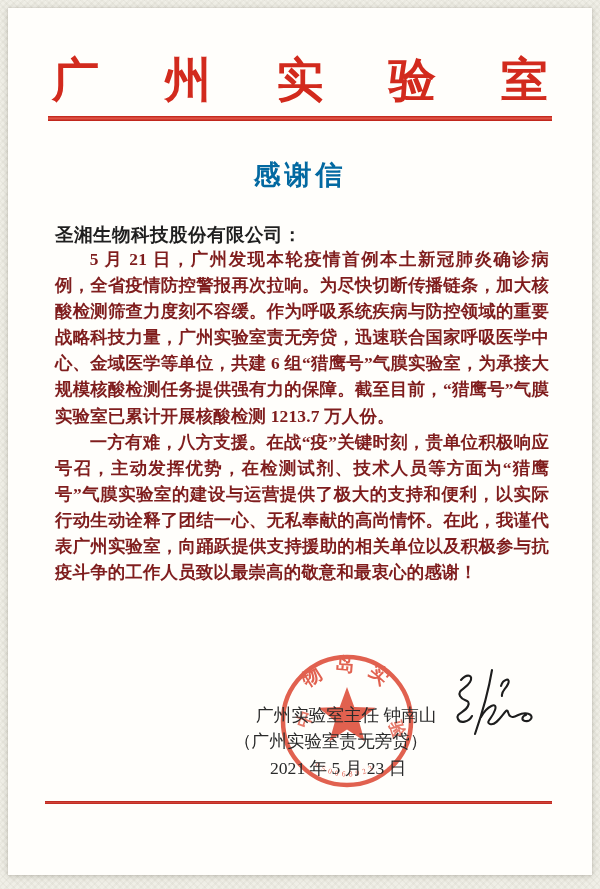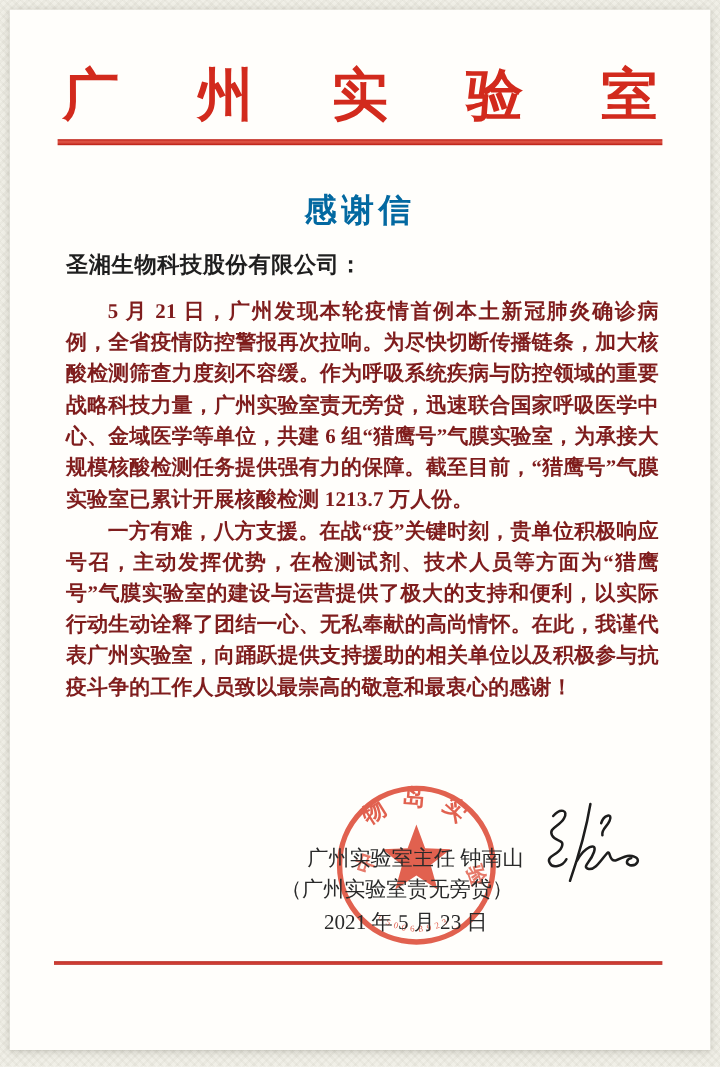--- a/index.html
+++ b/index.html
@@ -28,21 +28,21 @@
   .rule-top{
     position:absolute;left:40px;top:108px;width:504px;height:5px;
     background:linear-gradient(to bottom,#bd1d14 0%,#e2594a 45%,#b91c12 100%);
   }
   .letter-title{
     position:absolute;left:0;top:149px;width:100%;text-align:center;
     font-family:"Liberation Sans","DejaVu Sans",sans-serif;
     font-weight:bold;font-size:27px;letter-spacing:4px;color:#0369a1;
   }
   .recipient{
-    position:absolute;left:47px;top:200px;
+    position:absolute;left:47px;top:214px;
     font-size:18.5px;font-weight:bold;color:#1f1f1f;letter-spacing:0.5px;
   }
   .letter-body{
     position:absolute;left:47px;top:238px;width:494px;
     font-size:17.4px;line-height:26.1px;color:#7f1d1d;
     text-align:justify;letter-spacing:0.2px;font-weight:bold;
   }
   .letter-body p{margin:0;text-indent:2em;}
   
   .closing{

